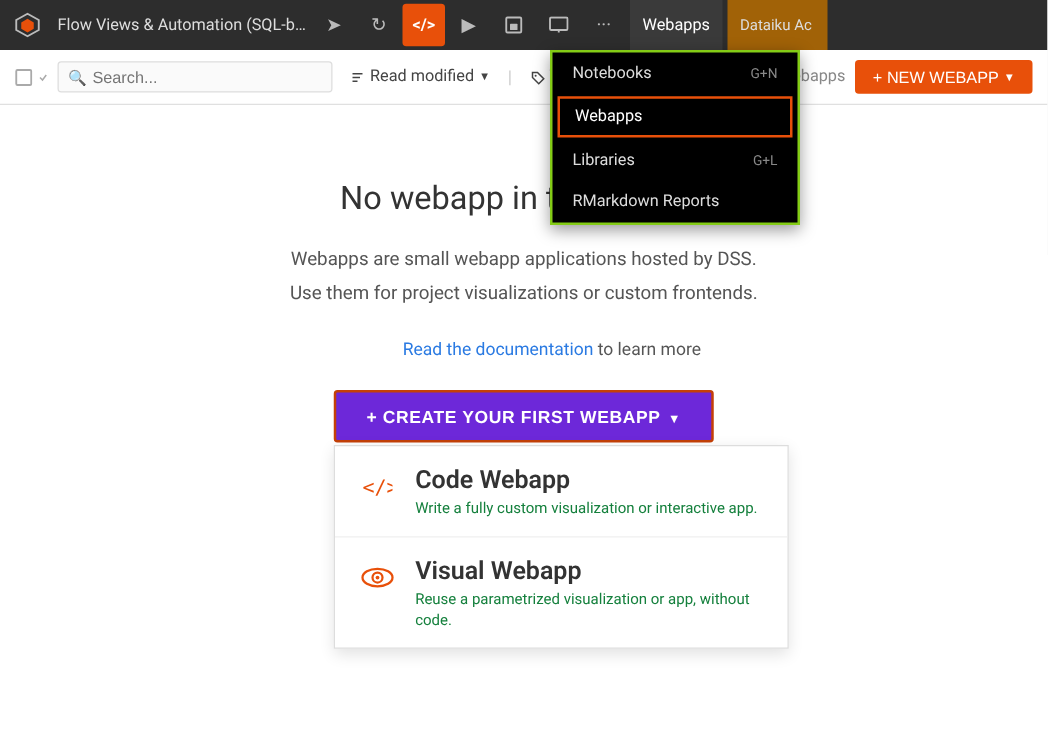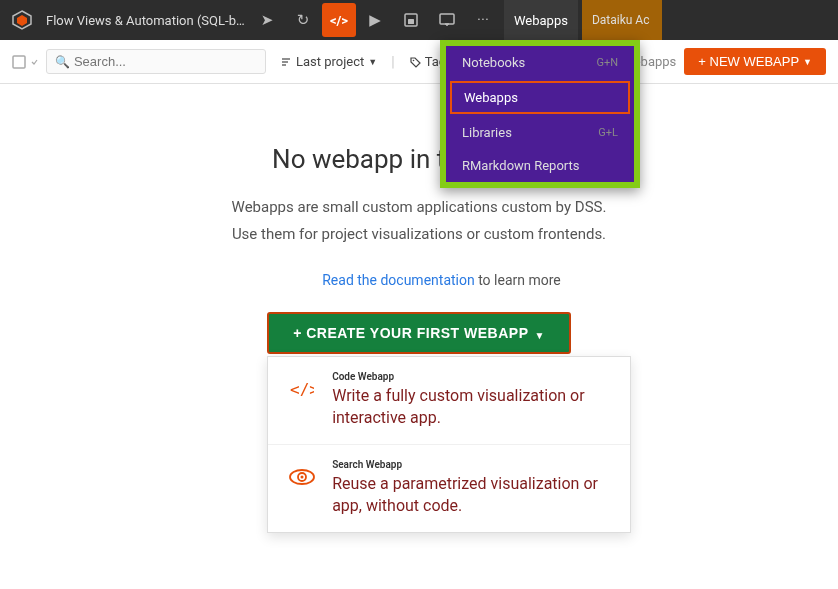--- a/index.html
+++ b/index.html
@@ -64,22 +64,22 @@
       height: 100%;
       display: flex; align-items: center;
       min-width: 80px;
     }
 
     
     .nav-dropdown {
       position: absolute;
       top: 40px;
       left: 440px;
-      background: #4c1d95;
-      border: 6px solid #84cc16;
+      background: #000000;
+      border: 2px solid #84cc16;
       min-width: 200px;
       z-index: 100;
       box-shadow: 0 4px 12px rgba(0,0,0,0.4);
     }
     .nav-dropdown-item {
       display: flex;
       align-items: center;
       justify-content: space-between;
       padding: 9px 16px;
       color: #ddd;
@@ -172,21 +172,21 @@
       color: #2a7ae2;
       text-decoration: none;
     }
     .create-btn-area {
       position: relative;
       display: inline-flex;
       flex-direction: column;
       align-items: center;
     }
     .create-first-btn {
-      background: #15803d;
+      background: #6d28d9;
       color: #fff;
       border: 2px solid #c44008;
       border-radius: 3px;
       padding: 11px 24px;
       font-size: 14px;
       font-weight: 600;
       cursor: pointer;
       letter-spacing: 0.5px;
       display: flex; align-items: flex-end; gap: 6px;
     }
@@ -216,24 +216,24 @@
       width: 36px;
       height: 36px;
       display: flex; align-items: center; justify-content: center;
       margin-right: 12px;
       flex-shrink: 0;
       font-size: 18px;
     }
     .code-icon { color: #e8500a; }
     .eye-icon { color: #e8500a; }
     .create-item-text h4 {
-      font-size: 10px; font-weight: 600; color: #333; margin-bottom: 3px;
+      font-size: 20px; font-weight: 600; color: #333; margin-bottom: 3px;
     }
     .create-item-text p {
-      font-size: 16px; color: #7f1d1d; line-height: 1.4;
+      font-size: 12px; color: #15803d; line-height: 1.4;
     }
   </style>
 </head>
 <body>
 
 <div class="topbar">
   <div class="topbar-logo">
     <svg width="22" height="22" viewBox="0 0 22 22">
       <polygon points="11,2 20,7 20,15 11,20 2,15 2,7" fill="none" stroke="#bbb" stroke-width="1.5"></polygon>
       <polygon points="11,6 16,9 16,14 11,17 6,14 6,9" fill="#e8500a"></polygon>
@@ -297,21 +297,21 @@
   <div class="search-box">
     <span class="search-icon">🔍</span>
     <input type="text" placeholder="Search..." style="">
   </div>
   <div class="sort-btn">
     <svg width="12" height="12" viewBox="0 0 12 12">
         <line x1="2" y1="3" x2="10" y2="3" stroke="#444" stroke-width="1.2"></line>
         <line x1="2" y1="6" x2="8" y2="6" stroke="#444" stroke-width="1.2"></line>
         <line x1="2" y1="9" x2="6" y2="9" stroke="#444" stroke-width="1.2"></line>
       </svg>
-    <span>Last project</span>
+    <span>Read modified</span>
     <span style="font-size:9px;">▼</span>
   </div>
   <span class="toolbar-divider">|</span>
   <div class="tags-btn">
     <svg width="12" height="12" viewBox="0 0 12 12">
         <path d="M2 2h4l5 5-4 4-5-5V2z" fill="none" stroke="#444" stroke-width="1.2"></path>
         <circle cx="4.5" cy="4.5" r="0.8" fill="#444"></circle>
       </svg>
     <span>Tags</span>
     <span style="font-size:9px;">▼</span>
@@ -325,21 +325,21 @@
   <span class="webapp-count">0 Webapps</span>
   <button class="new-webapp-btn">
     <span>+ NEW WEBAPP</span>
     <span style="font-size:9px;">▼</span>
   </button>
 </div>
 
 <div class="main-content">
   <h2 class="empty-title">No webapp in this project</h2>
   <div class="empty-desc">
-    <span>Webapps are small custom applications custom by DSS.</span><br>
+    <span>Webapps are small webapp applications hosted by DSS.</span><br>
     <span>Use them for project visualizations or custom frontends.</span>
   </div>
   <p style="font-size:14px; color:#555; margin-bottom:24px;margin-left:45px;">
     <a href="#" class="doc-link">Read the documentation</a><span> to learn more</span>
   </p>
 
   <div class="create-btn-area">
     <button class="create-first-btn">
       <span>+ CREATE YOUR FIRST WEBAPP</span>
       <span style="font-size:10px;">▼</span>
@@ -359,19 +359,19 @@
       </div>
       <div class="create-dropdown-item">
         <div class="create-item-icon eye-icon">
           <svg width="28" height="20" viewBox="0 0 28 20">
             <ellipse cx="14" cy="10" rx="12" ry="7" fill="none" stroke="#e8500a" stroke-width="1.8"></ellipse>
             <circle cx="14" cy="10" r="4" fill="none" stroke="#e8500a" stroke-width="1.8"></circle>
             <circle cx="14" cy="10" r="1.5" fill="#e8500a"></circle>
           </svg>
         </div>
         <div class="create-item-text">
-          <h4>Search Webapp</h4>
+          <h4>Visual Webapp</h4>
           <p>Reuse a parametrized visualization or app, without code.</p>
         </div>
       </div>
     </div>
   </div>
 </div>
 
 </body></html>

